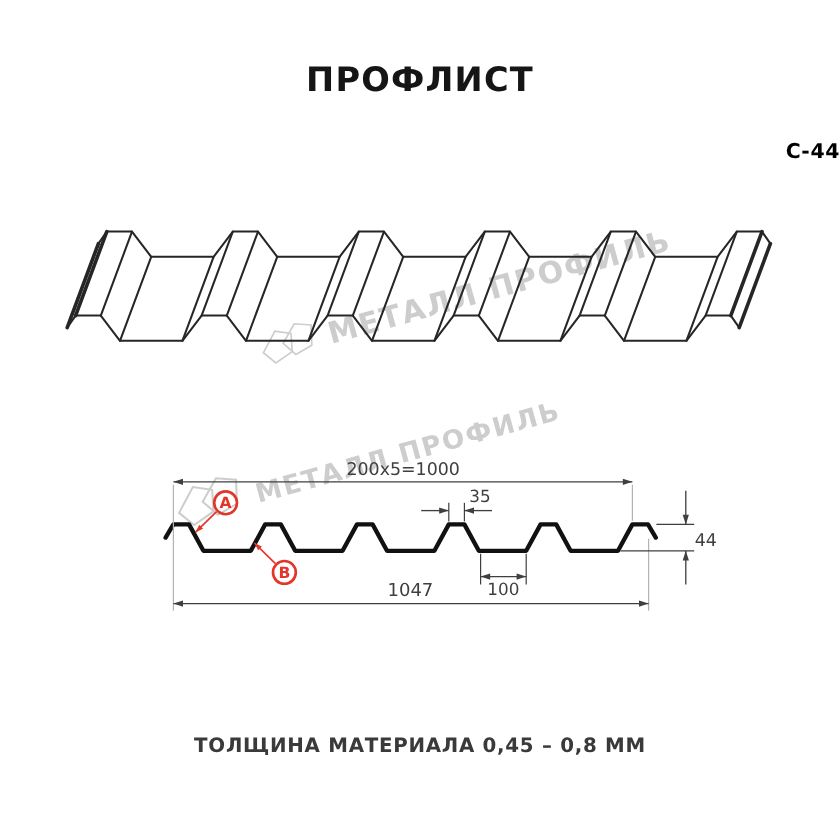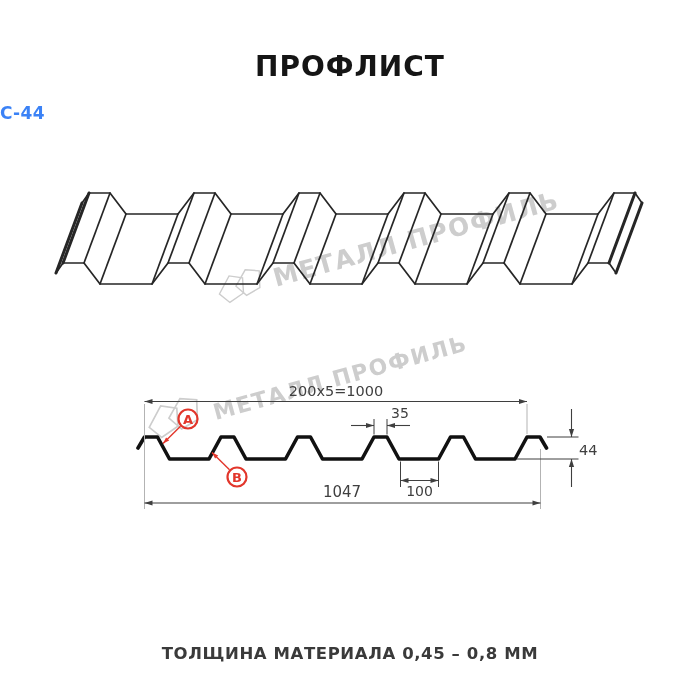--- a/index.html
+++ b/index.html
@@ -1,24 +1,24 @@
 <!DOCTYPE html>
 <html><head>
 <meta charset="utf-8">
 <style>
   html,body{margin:0;padding:0;}
   body{width:700px;height:700px;background:#ffffff;position:relative;overflow:hidden;
        font-family:"DejaVu Sans","Liberation Sans",sans-serif;}
   .page{position:absolute;inset:0;}
   .title{position:absolute;left:0;right:0;top:50px;text-align:center;
          font-size:28px;font-weight:800;letter-spacing:1px;color:#151515;z-index:3;}
-  .subtitle{position:absolute;left:0;right:0;top:103px;text-align:left;
-         font-size:17px;font-weight:bold;letter-spacing:.5px;color:#3b82f6;z-index:3;}
+  .subtitle{position:absolute;left:0;right:0;top:117px;text-align:right;
+         font-size:17px;font-weight:bold;letter-spacing:.5px;color:#000000;z-index:3;}
   .footer{position:absolute;left:0;right:0;top:612px;text-align:center;
-         font-size:16.5px;font-weight:bold;letter-spacing:.6px;color:#3a3a3a;z-index:3;margin-top:32px;}
+         font-size:16.5px;font-weight:bold;letter-spacing:.6px;color:#3a3a3a;z-index:3;}
   .wm{position:absolute;display:flex;align-items:flex-end;gap:8px;color:#cdcdcd;
       font-weight:bold;white-space:nowrap;z-index:1;transform-origin:0 100%;}
   .wm .wm-text{letter-spacing:1.5px;line-height:1;margin-bottom:3px;}
   .wm1{left:222px;top:274px;font-size:25px;transform:rotate(-15.5deg);}
   .wm2{left:152px;top:404px;font-size:22px;transform:rotate(-15.5deg);}
   .wm svg{display:block;}
   #drawing{position:absolute;left:0;top:0;z-index:2;}
 </style>
 </head>
 <body>

